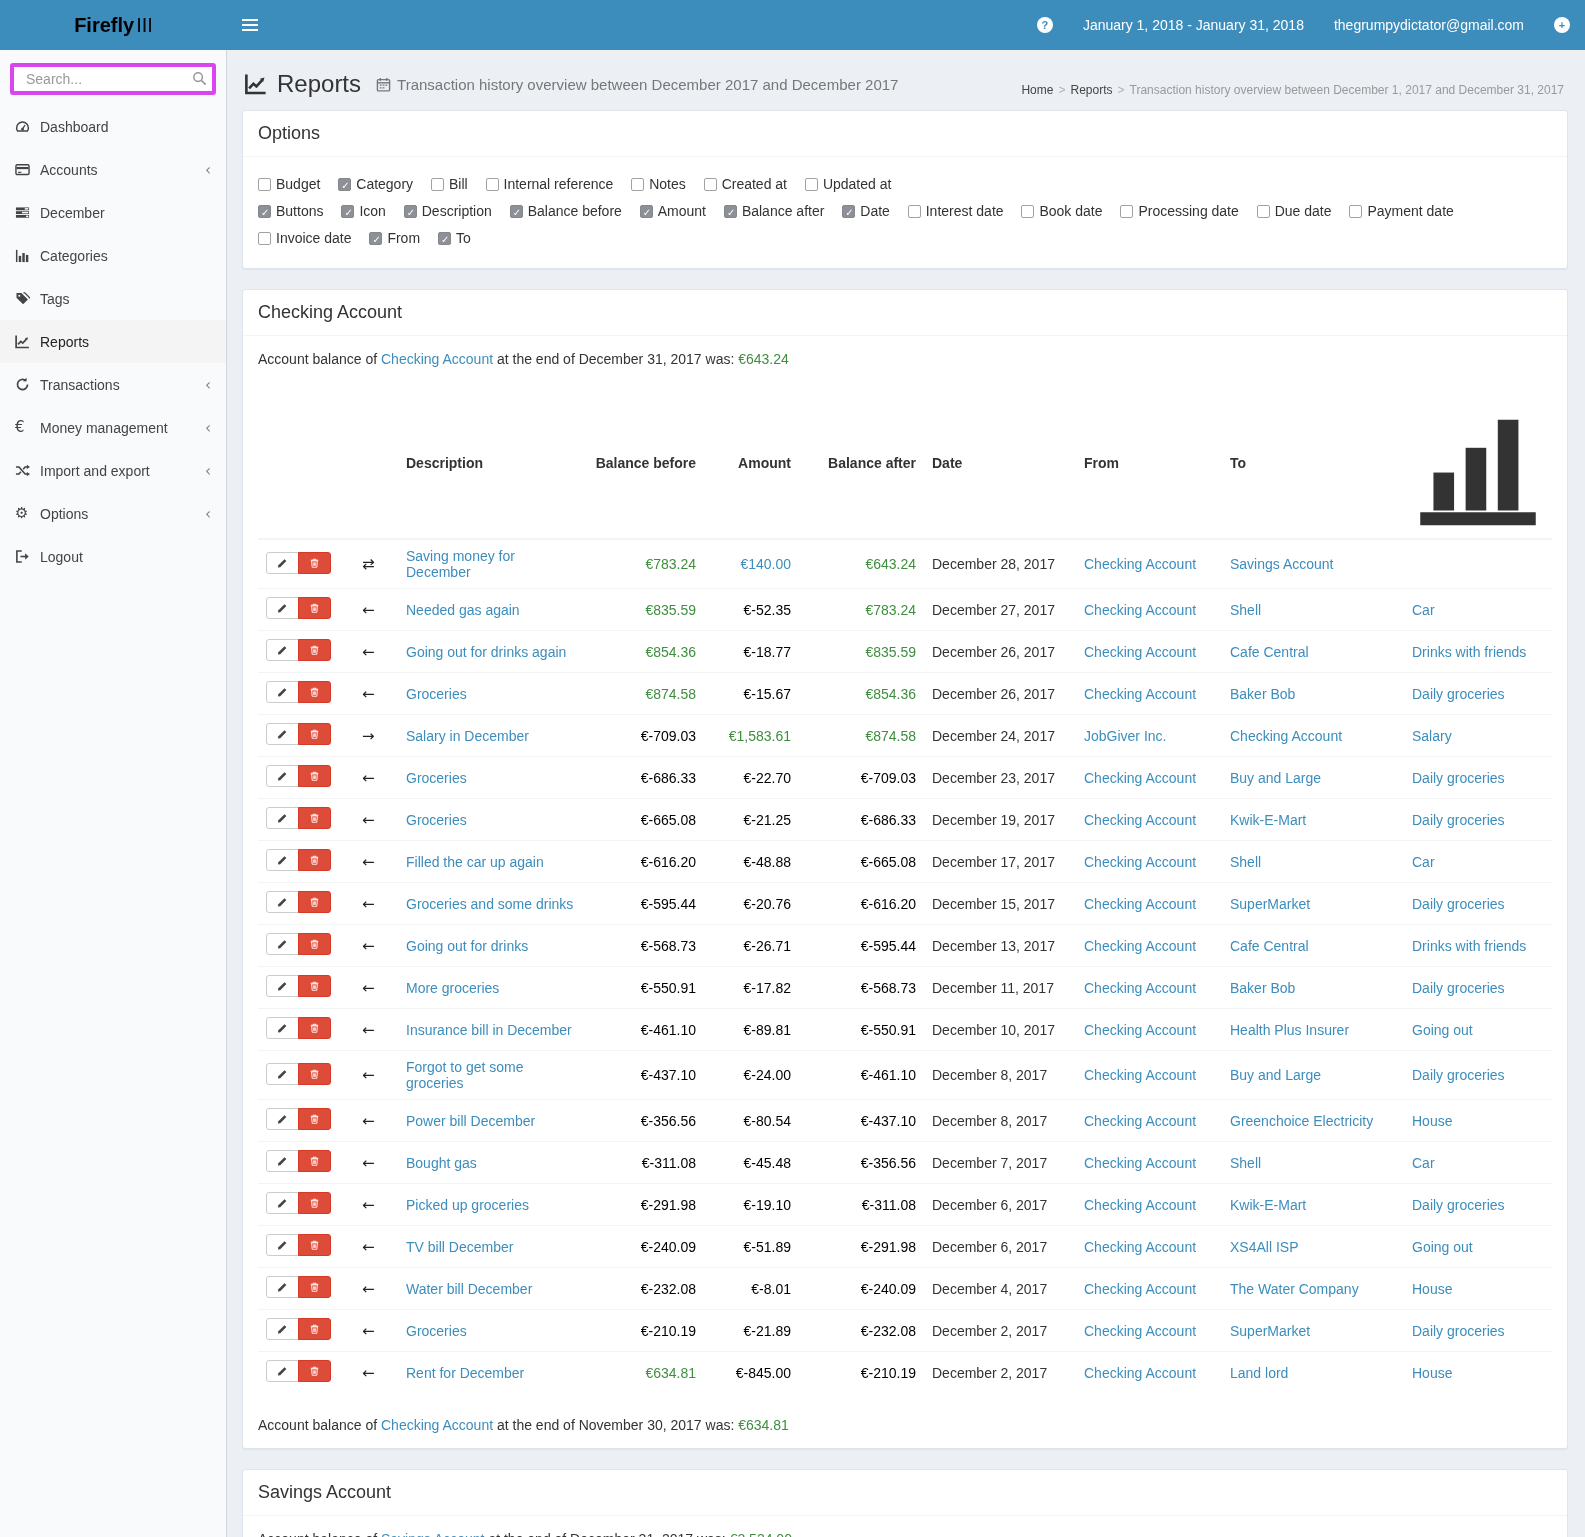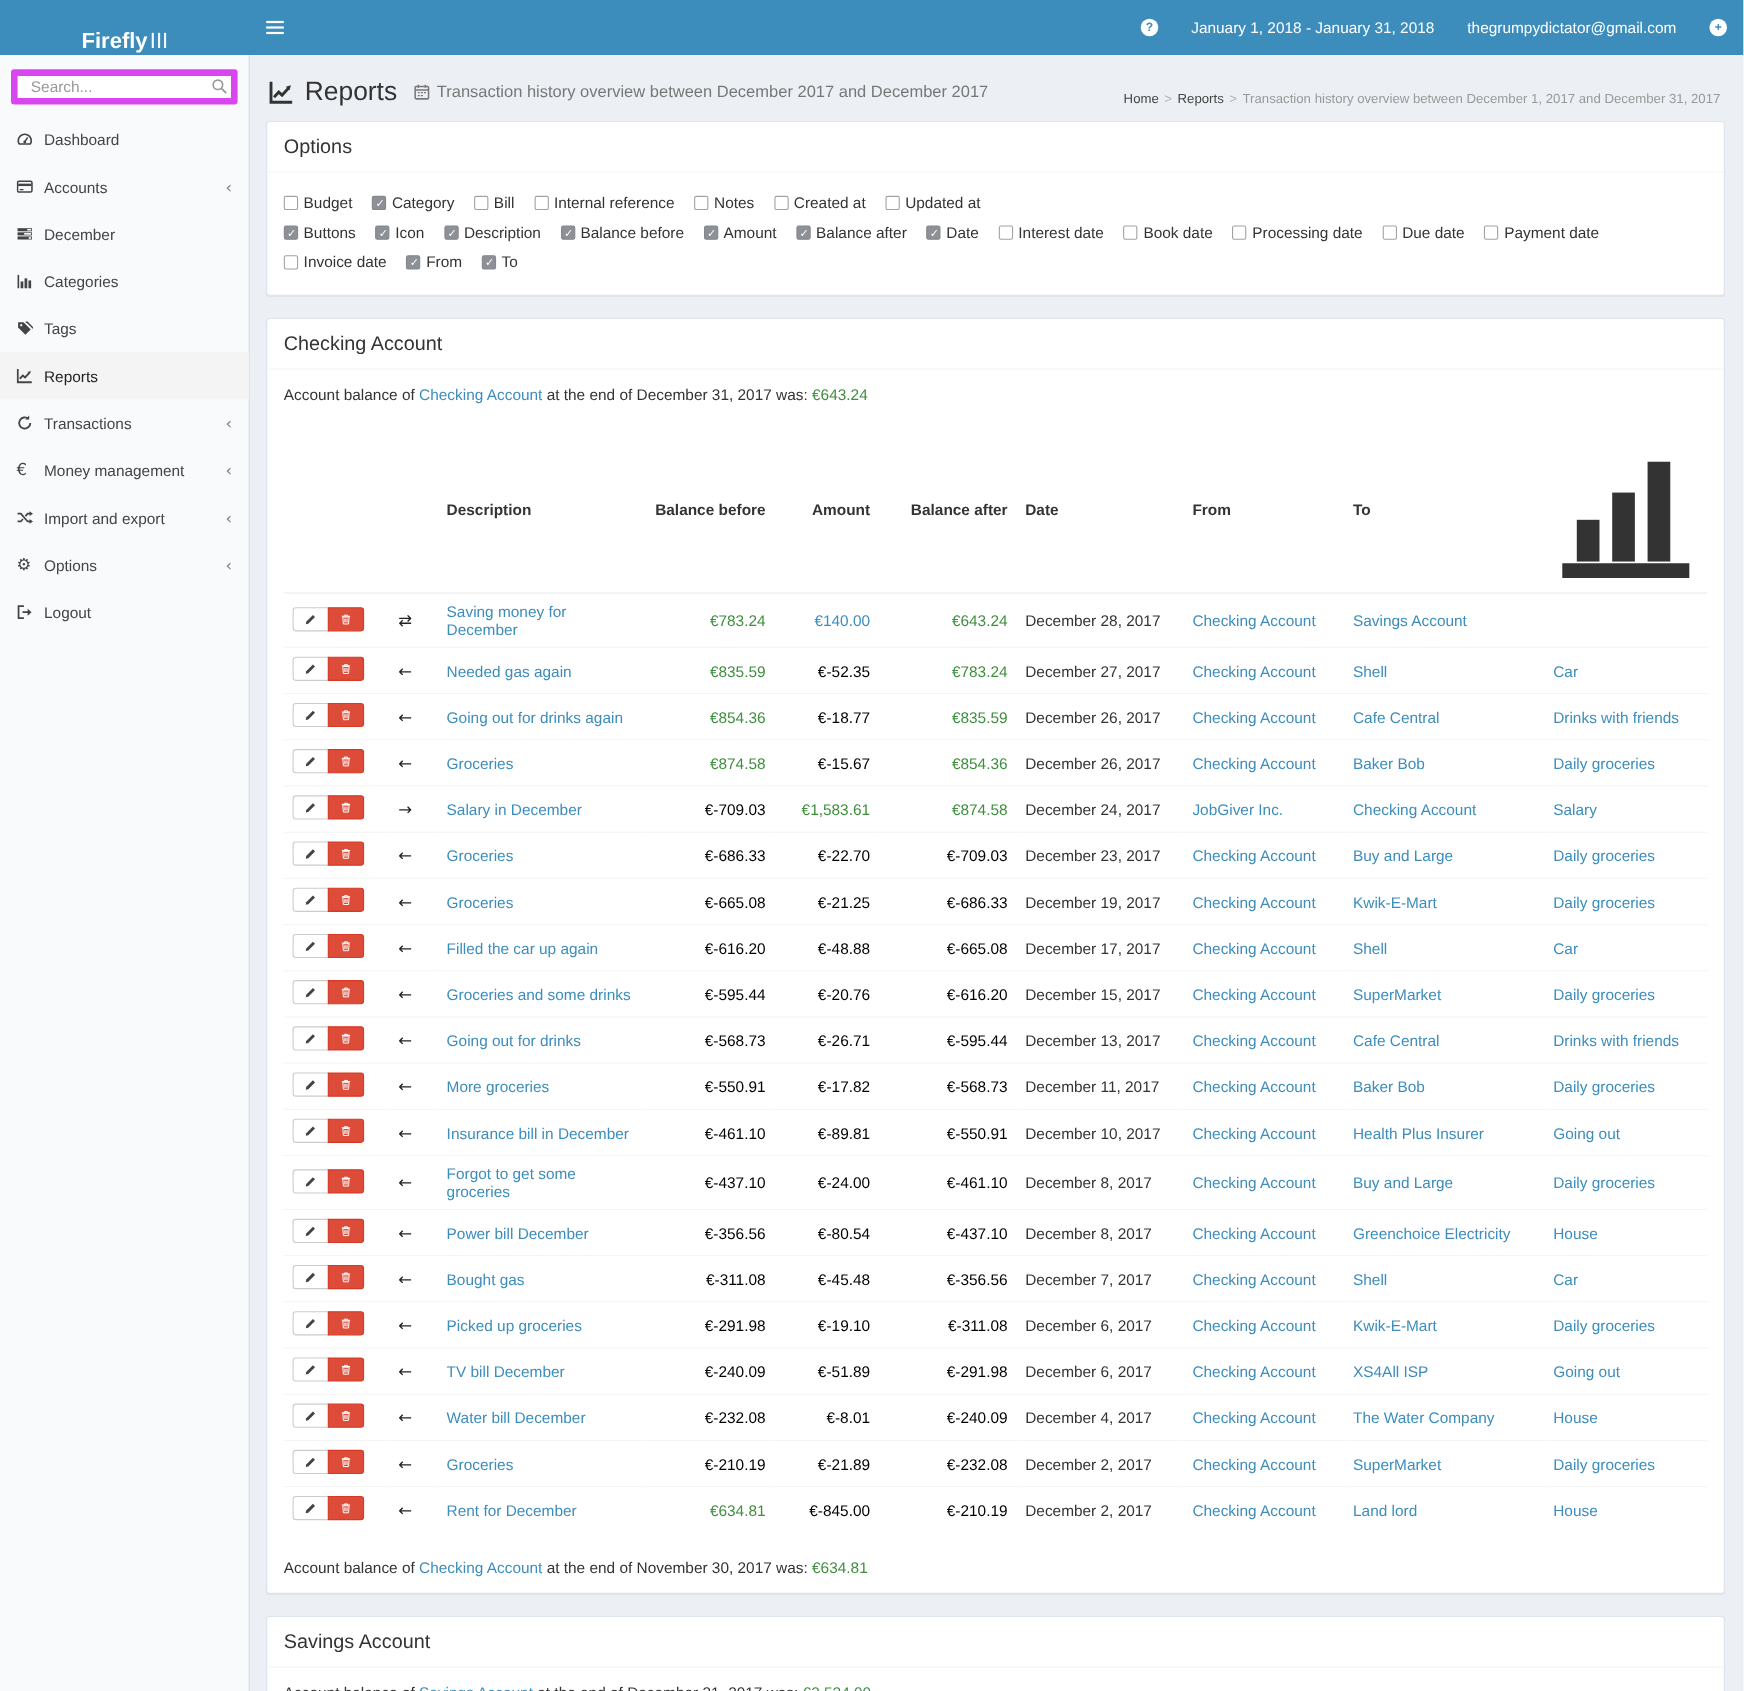--- a/index.html
+++ b/index.html
@@ -6,40 +6,40 @@
   html,body { width:1585px; }
   body {
     font-family:"Liberation Sans","DejaVu Sans",sans-serif;
     font-size:14px; color:#333; background:#ecf0f5;
     min-height:1537px; overflow:hidden;
   }
   a { text-decoration:none; color:#3c8dbc; cursor:pointer; }
 
   
   .navbar { height:50px; background:#3c8dbc; display:flex; align-items:stretch; }
-  .logo { width:227px; color:#ffffff; font-size:20px; display:flex; align-items:flex-end; justify-content:center; }
+  .logo { width:227px; color:#000000; font-size:20px; display:flex; align-items:center; justify-content:center; }
   .logo .b { font-weight:700; }
   .logo .l { font-weight:300; margin-left:2px; opacity:.95; }
   .nav-right-wrap { flex:1; display:flex; justify-content:space-between; align-items:stretch; }
   .hamburger { width:45px; display:flex; flex-direction:column; justify-content:center; align-items:center; gap:3px; cursor:pointer; }
   .hamburger i { display:block; width:16px; height:2px; background:#fff; }
   .nav-right { display:flex; align-items:stretch; }
   .nav-item { display:flex; align-items:center; padding:0 15px; color:#fff; font-size:14px; cursor:pointer; }
   .circle-icon { width:16px; height:16px; border-radius:50%; background:#fff; color:#3c8dbc;
     display:inline-flex; align-items:center; justify-content:center; font-size:11px; font-weight:700; line-height:1; }
 
   
   .wrapper { display:flex; min-height:1487px; align-items:stretch; }
   .sidebar { width:227px; background:#f9fafc; border-right:1px solid #d2d6de; flex-shrink:0; }
   .content-col { flex:1; display:flex; flex-direction:column; background:#ecf0f5; }
   .content { flex:1; padding:15px 17px 20px 15px; }
 
   
   .search-box { margin:13px 10px 10px 10px; position:relative; }
-  .search-box input { width:100%; height:32px; border:6px solid #d946ef; border-radius:3px;
+  .search-box input { width:100%; height:32px; border:4px solid #d946ef; border-radius:3px;
     padding:6px 30px 6px 12px; font-size:14px; color:#555; background:#fff; font-family:inherit; }
   .search-box input::placeholder { color:#999; }
   .search-box .sicon { position:absolute; right:9px; top:8px; color:#999; width:15px; height:15px; }
   .side-menu { margin-top:8px; }
   .side-item { display:flex; align-items:center; padding:12px 15px; color:#444; font-size:14px; cursor:pointer; height:43px; }
   .side-item.active { background:#f4f4f4; color:#222; }
   .side-item .sico { width:25px; color:#444; display:inline-flex; align-items:center; flex-shrink:0; }
   .side-item .sico svg { width:15px; height:15px; }
   .side-item .char-ico { font-family:"DejaVu Sans",sans-serif; font-size:15px; line-height:1; }
   .side-item .lbl { flex:1; }

